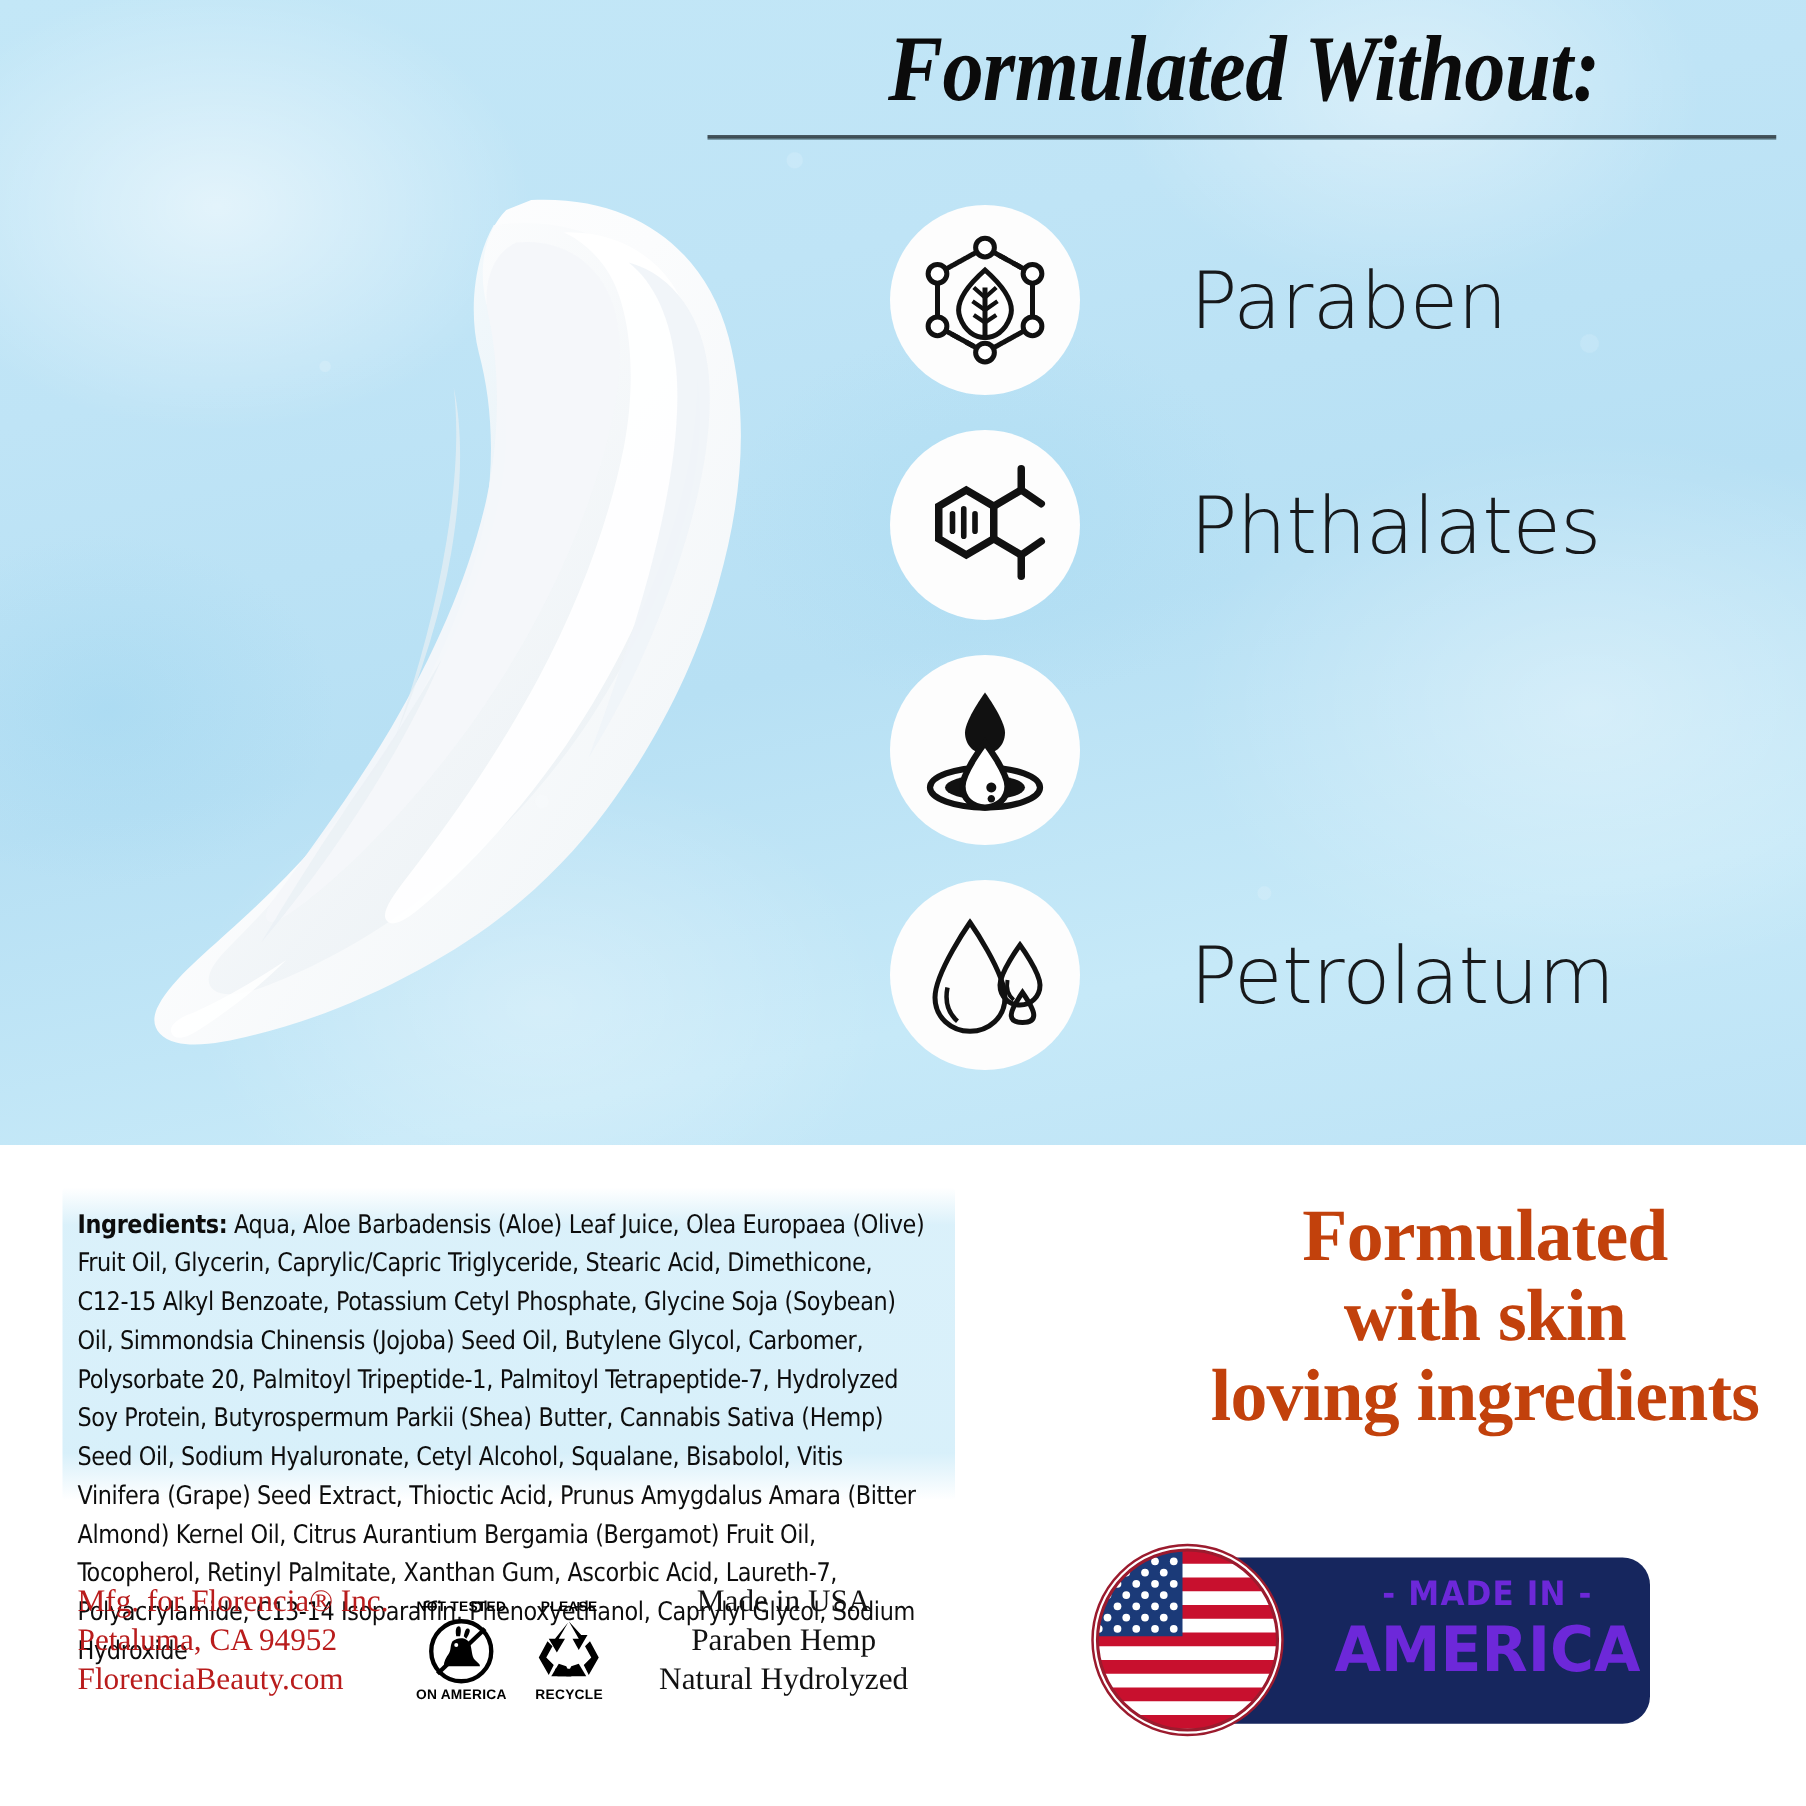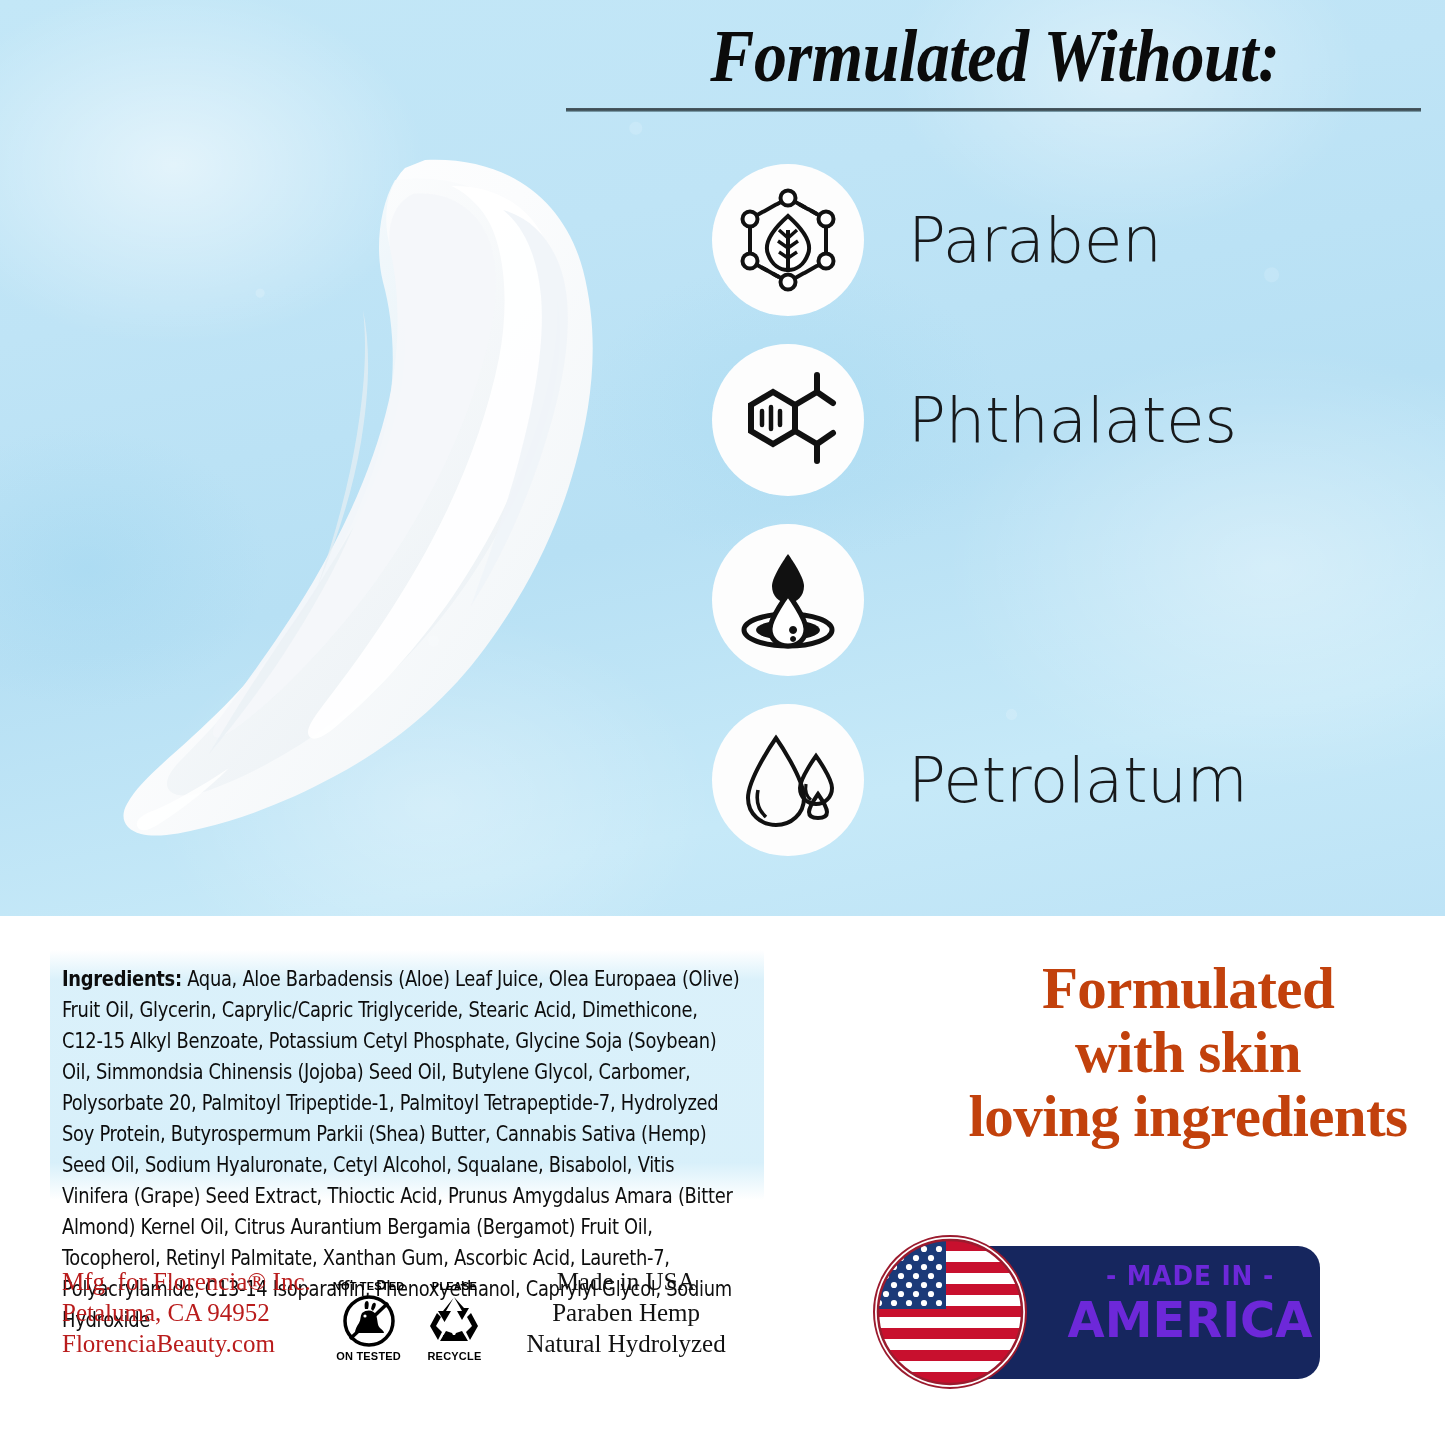--- a/index.html
+++ b/index.html
@@ -60,21 +60,21 @@
   .claims{position:absolute;left:700px;top:150px;width:745px;}
   .claim-row{position:relative;height:180px;display:flex;align-items:center;}
   .badge{
     position:relative;width:152px;height:152px;border-radius:50%;
     background:#fdfdfd;flex:0 0 152px;
     display:flex;align-items:center;justify-content:center;
     margin-left:12px;
   }
   .badge svg{display:block;}
   .claim-label{
-    margin-left:44px;
+    margin-left:88px;
     font-family:"DejaVu Sans", sans-serif;
     font-weight:300;
     font-size:63px;line-height:1;
     color:#17191b;
     letter-spacing:-0.5px;
     white-space:nowrap;
   }
 
   
   .lower{position:absolute;left:0;top:916px;width:1445px;height:529px;background:#fff;}
@@ -299,21 +299,21 @@
         <span>
           <svg width="56" height="56" viewBox="0 0 56 56">
             <circle cx="28" cy="28" r="24" fill="none" stroke="#000" stroke-width="3.5"></circle>
             <path d="M24 16 c-1-5 0-8 2-8 s2 4 1 8 z" fill="#000"></path>
             <path d="M30 16 c1-5 2-7 4-6 s0 5-2 8 z" fill="#000"></path>
             <path d="M21 20 c5-4 12-3 14 2 c2 5 1 10 4 13 c2 2 4 3 4 5 H14 c0-4 2-7 4-10 c2-3 1-7 3-10 z" fill="#000"></path>
             <circle cx="24" cy="23" r="1.6" fill="#fff"></circle>
             <path d="M9 46 L47 10" stroke="#000" stroke-width="3.5"></path>
           </svg>
         </span>
-        <div class="cap">ON TESTED</div>
+        <div class="cap">ON AMERICA</div>
       </div>
 
       <div class="sym">
         <div class="cap">PLEASE</div>
         <span>
           <svg width="56" height="56" viewBox="0 0 56 56" fill="#000">
             <path d="M28 4 L36 18 L31 18 L36 27 L43 15 L38 15 L28 4 Z"></path>
             <path d="M36 27 L31 18 L36 18 L28 4 L24 11 L29 20 L24 20 L31 32 Z" opacity="0"></path>
             <path d="M27.5 5 L20 18 L25 18 L18.5 29 L12 18 L17 18 Z"></path>
             <path d="M11 20 L4 33 L12 47 L16 39 L10 33 L15 24 Z"></path>

